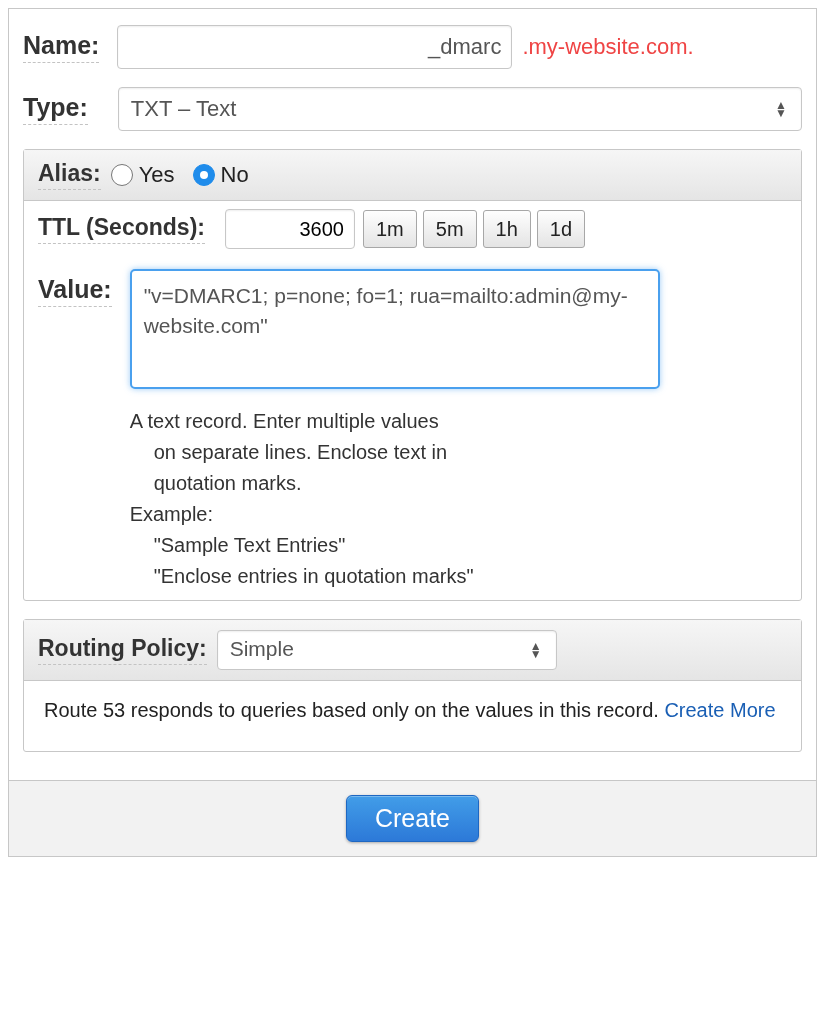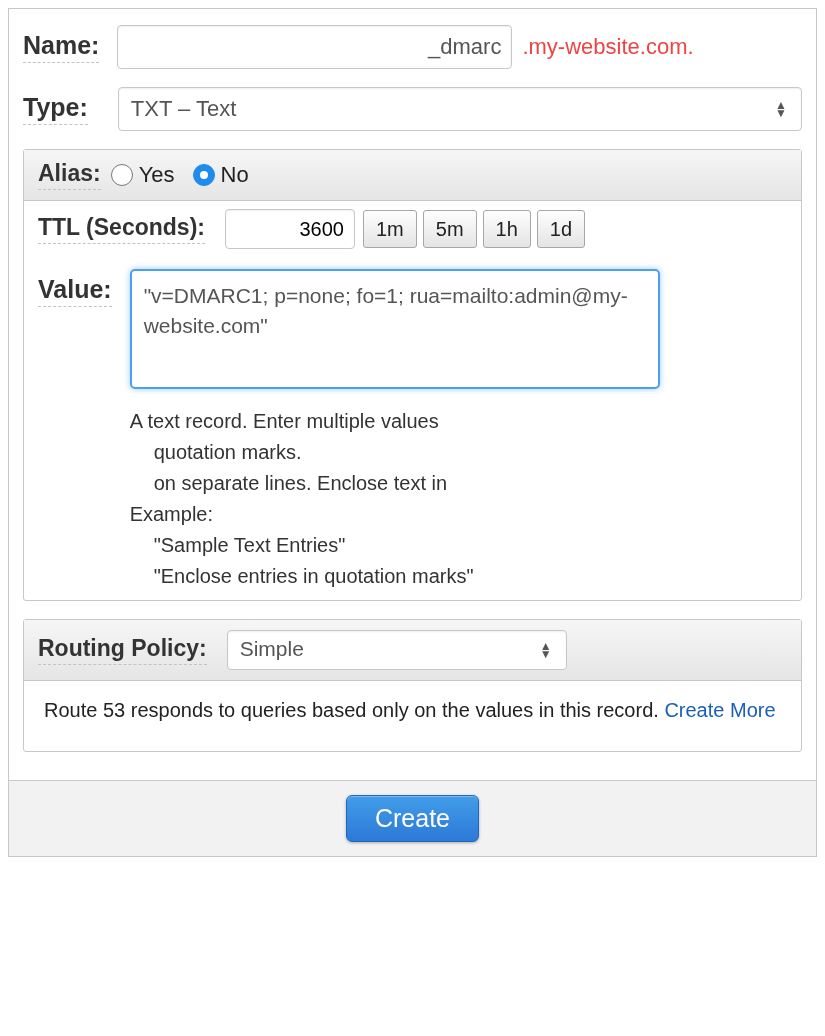--- a/index.html
+++ b/index.html
@@ -154,21 +154,20 @@
 
   .routing-panel .sub-panel-header { align-items:center; }
   .routing-select {
     position:relative;
     width: 340px; height:40px;
     border:1px solid #c7c7c7; border-radius:4px;
     padding: 6px 38px 12px 12px;
     font-size:21px; color:#555;
     background:#fff;
     box-shadow: inset 0 1px 2px rgba(0,0,0,0.07);
-    margin-left: 10px;
   }
   .routing-body { padding: 14px 20px 26px 20px; font-size:20px; color:#222; line-height:1.5; }
   .learn-more { color:#1a5fb4; cursor:pointer; }
 
   .panel-footer {
     border-top: 1px solid #c7c7c7;
     background: #f2f2f2;
     padding: 14px 0;
     text-align:center;
   }
@@ -233,22 +232,22 @@
           <button class="ttl-btn">1h</button>
           <button class="ttl-btn">1d</button>
         </div>
 
         <div class="value-row">
           <span class="field-label">Value:</span>
           <div class="value-col">
             <textarea class="value-textarea" style="">"v=DMARC1; p=none; fo=1; rua=mailto:admin@my-website.com"</textarea>
             <div class="value-help">
               <span>A text record. Enter multiple values</span><br>
+              <span class="indent1">on separate lines. Enclose text in</span>
               <span class="indent1">quotation marks.</span>
-              <span class="indent1">on separate lines. Enclose text in</span>
               <span>Example:</span><br>
               <span class="indent1">"Sample Text Entries"</span>
               <span class="indent1">"Enclose entries in quotation marks"</span>
             </div>
           </div>
         </div>
 
       </div>
     </div>
 

